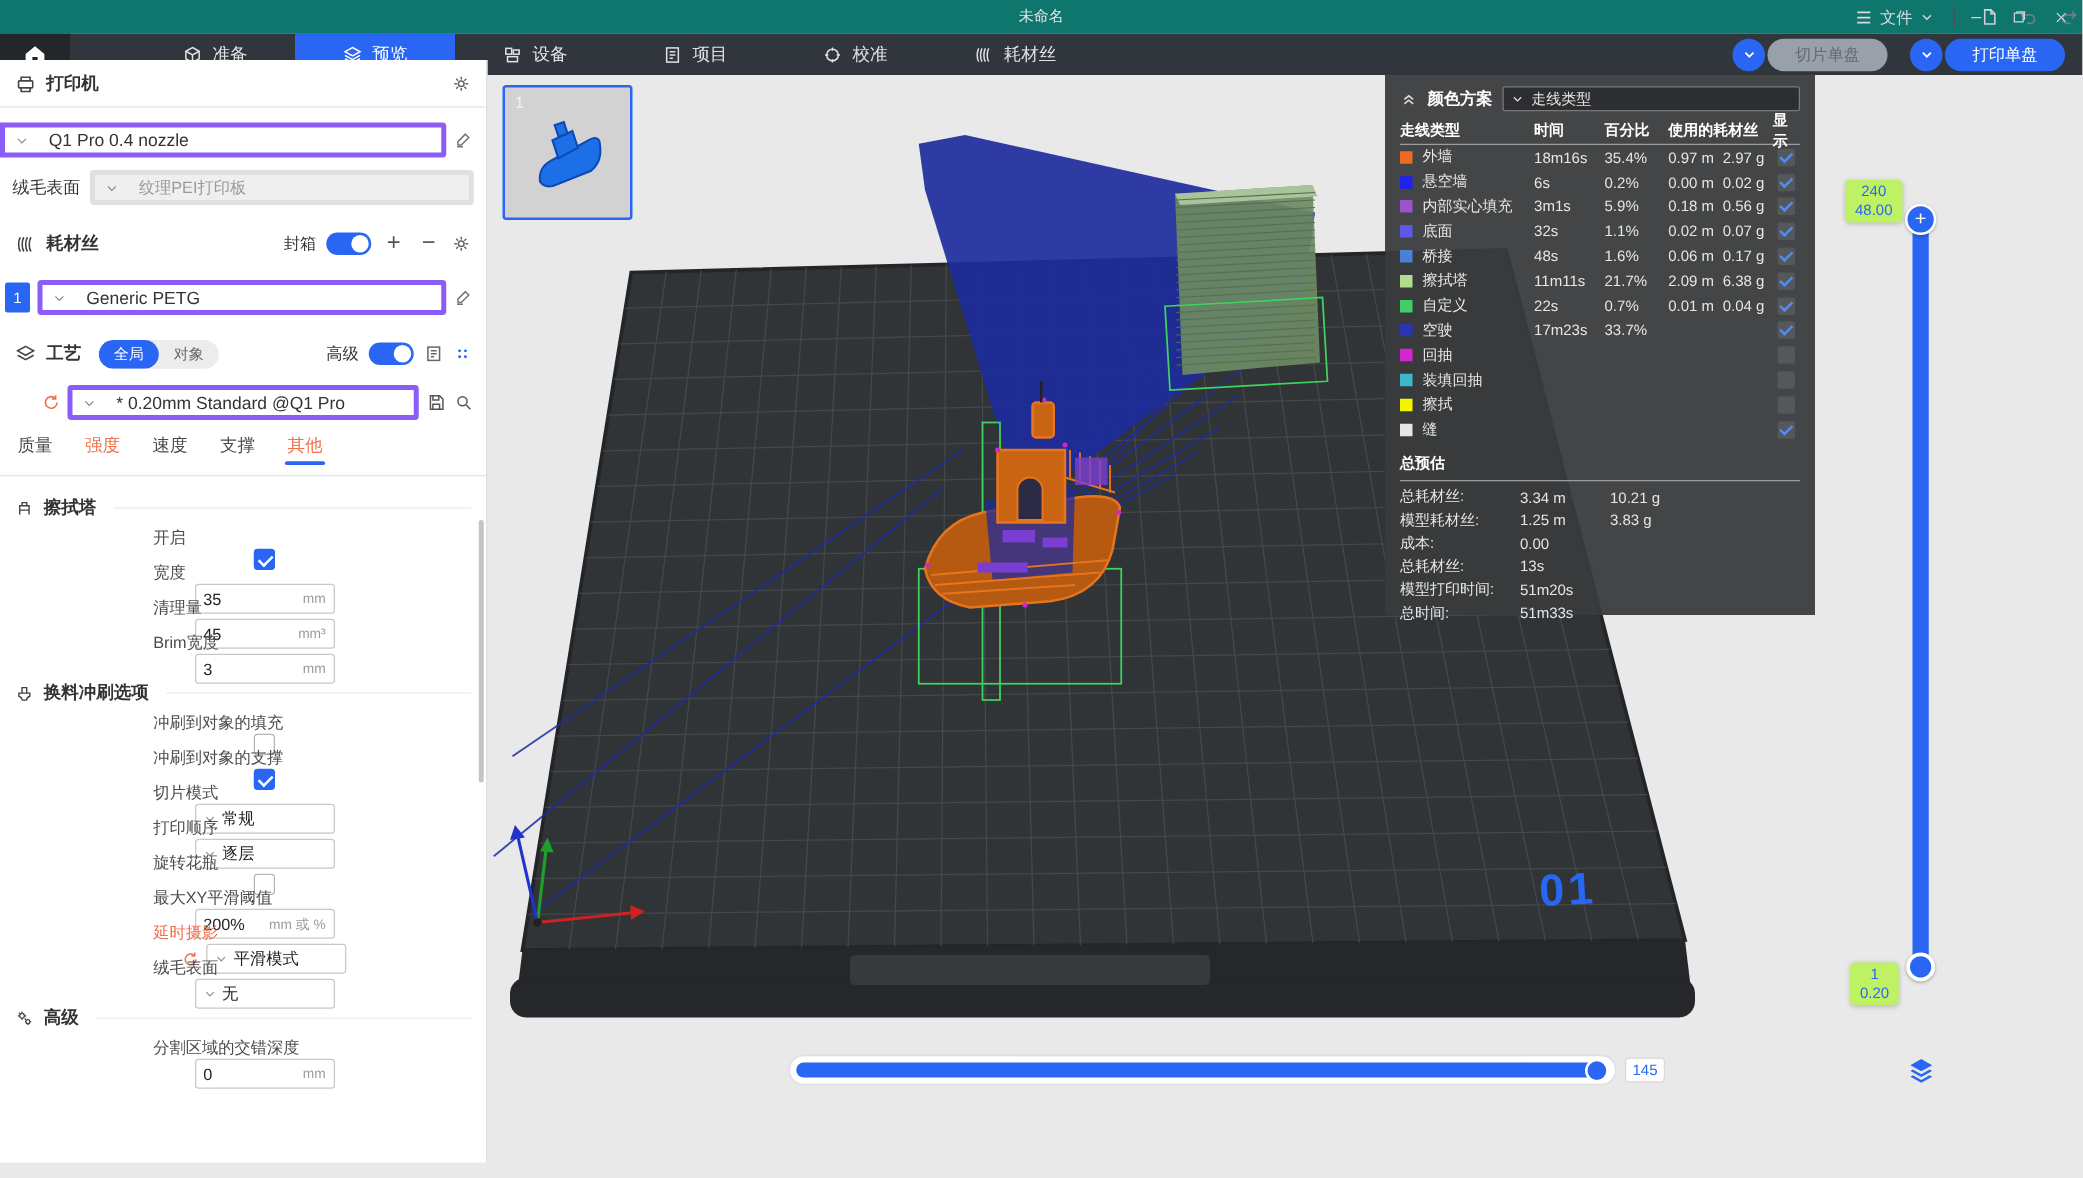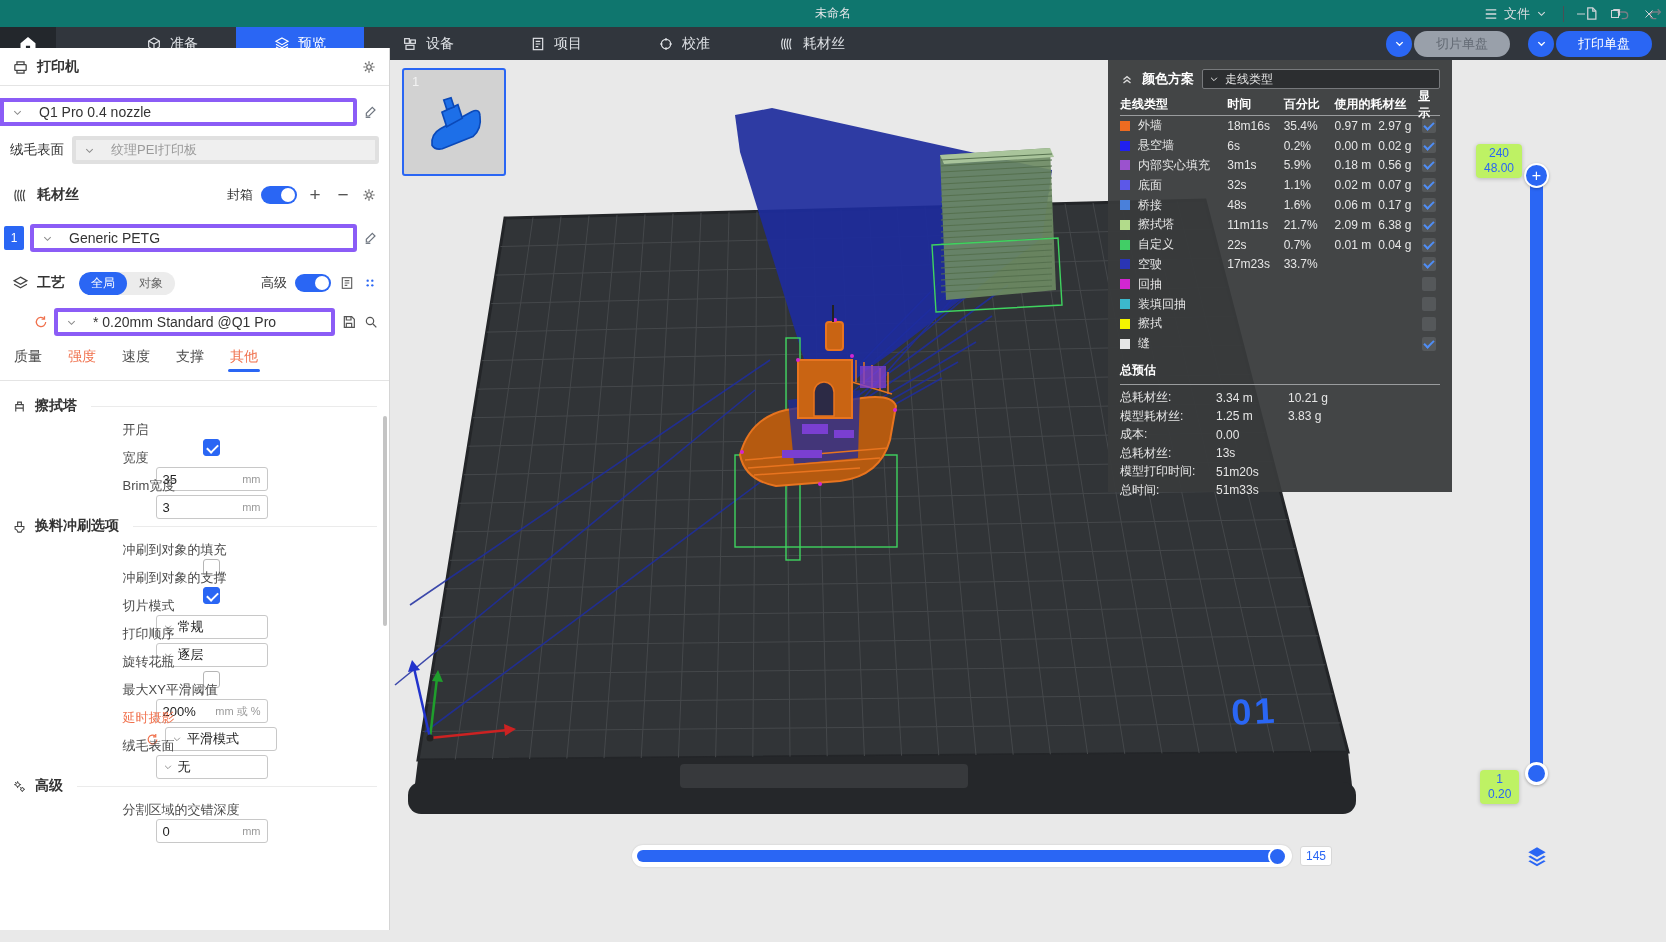--- a/index.html
+++ b/index.html
@@ -443,20 +443,29 @@
           <span class="ctrl">
             <span class="cb on"></span>
           </span>
         </div>
         <div class="prow">
           <span class="lbl">宽度</span>
           <span class="ctrl">
             <span class="ibox">
               <span class="v">35</span>
               <span class="u">mm</span>
+            </span>
+          </span>
+        </div>
+        <div class="prow">
+          <span class="lbl">清理量</span>
+          <span class="ctrl">
+            <span class="ibox">
+              <span class="v">45</span>
+              <span class="u">mm³</span>
             </span>
           </span>
         </div>
         <div class="prow">
           <span class="lbl">Brim宽度</span>
           <span class="ctrl">
             <span class="ibox">
               <span class="v">3</span>
               <span class="u">mm</span>
             </span>

